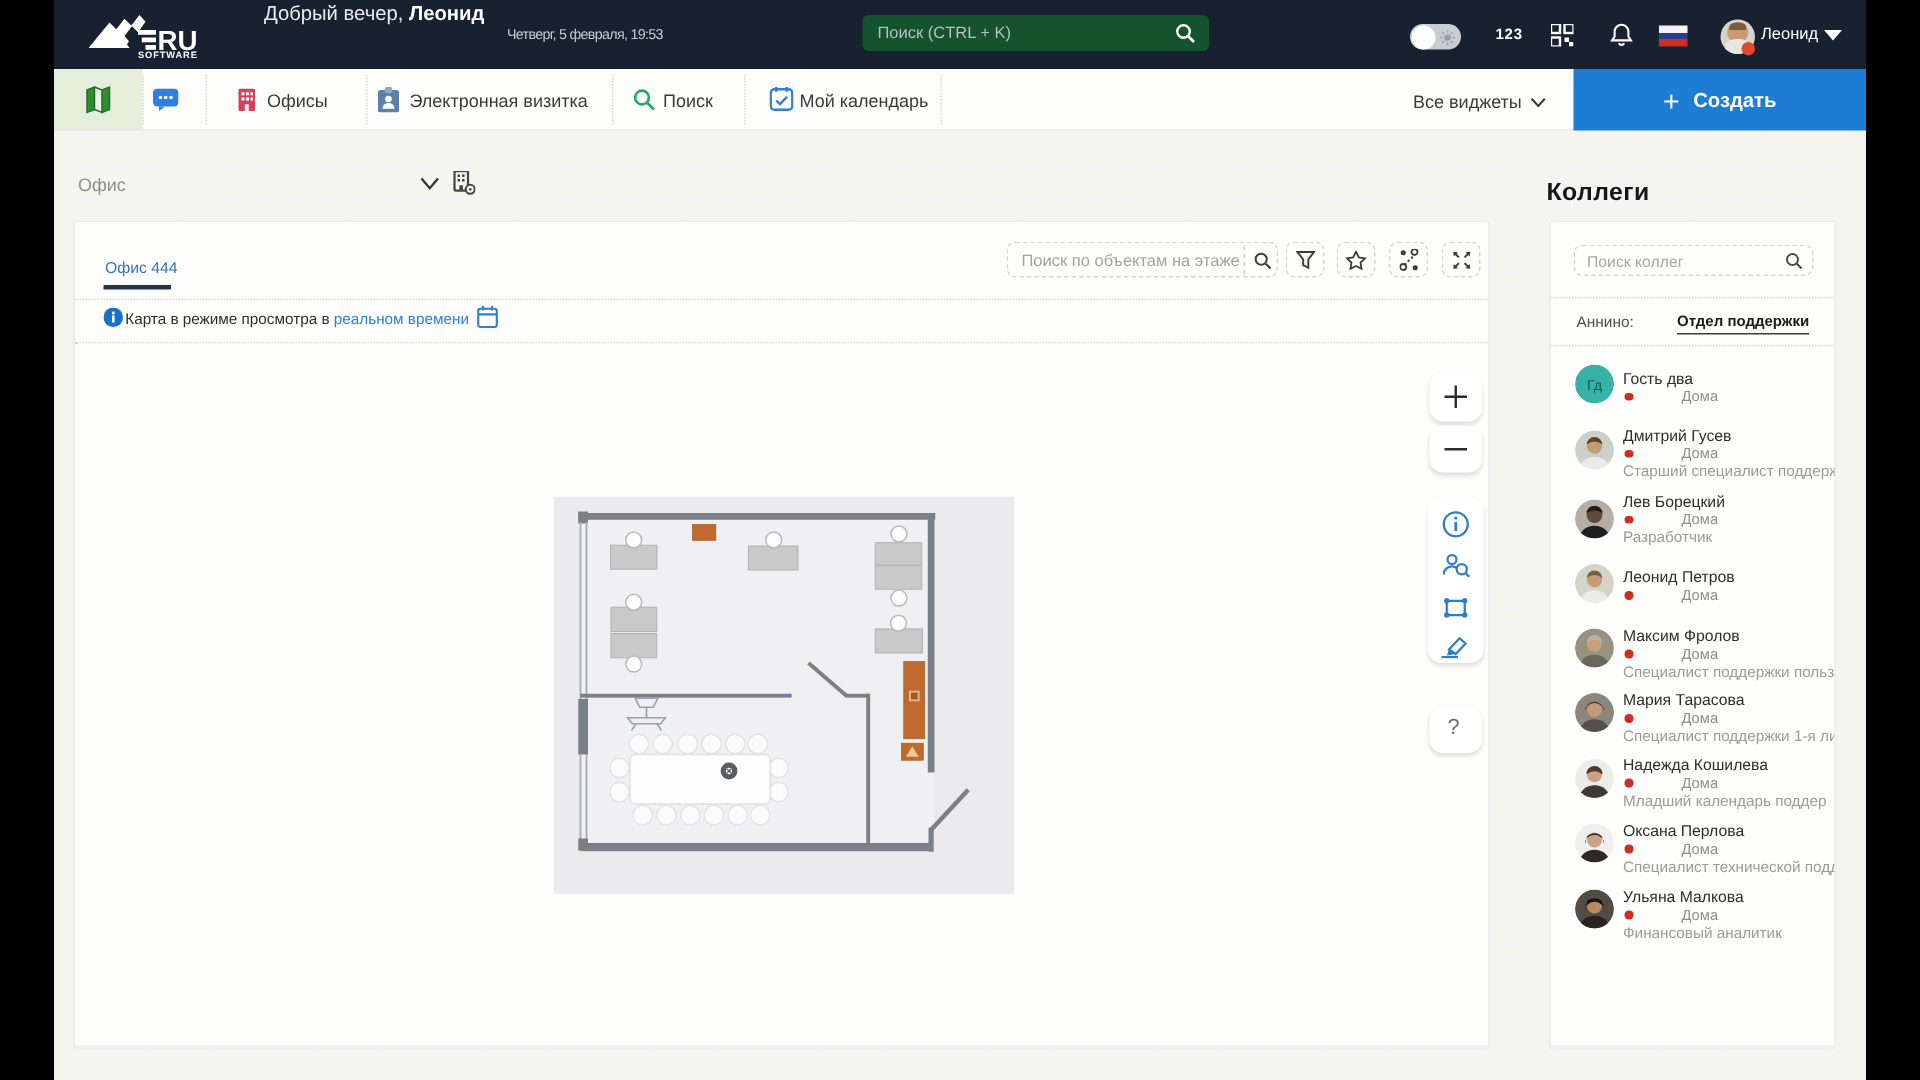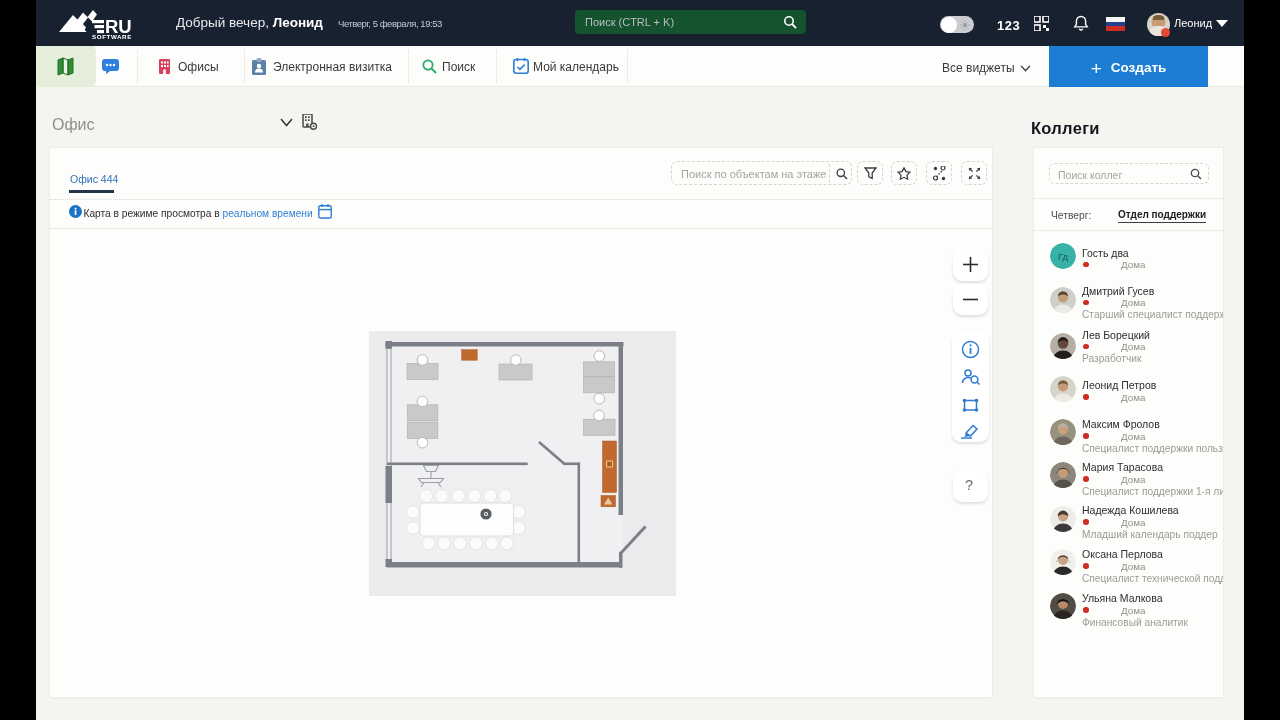--- a/index.html
+++ b/index.html
@@ -5,48 +5,48 @@
   * { margin:0; padding:0; box-sizing:border-box; }
   html,body { width:1280px; height:720px; overflow:hidden; background:#000; }
   body { font-family:"Liberation Sans", sans-serif; }
   #app { position:absolute; left:36px; top:0; width:1208px; height:720px; overflow:hidden;
          background:#f4f4f1;
          background-image: radial-gradient(#f6f6d8 0.8px, transparent 1px);
          background-size:7px 7px; }
   .abs { position:absolute; }
   
   #topbar { position:absolute; left:0; top:0; width:1208px; height:46px; background:#18212f; }
-  #topbar .greet { position:absolute; left:140px; top:15px; font-size:13.5px; color:#e8eaee; }
+  #topbar .greet { position:absolute; left:140px; top:1px; font-size:13.5px; color:#e8eaee; }
   #topbar .greet b { color:#fff; font-weight:700; }
   #topbar .date  { position:absolute; left:302px; top:18px; font-size:9.5px; letter-spacing:-0.45px; color:#c6cbd3; }
   #tsearch { position:absolute; left:539px; top:10px; width:231px; height:24px; background:#14532d;
              border-radius:4px; }
   #tsearch .ph { position:absolute; left:10px; top:6px; font-size:11px; color:#b9bec5; }
   #toggle { position:absolute; left:904px; top:16px; width:34px; height:17px; background:#c9cdd2;
             border-radius:9px; }
   #toggle .knob { position:absolute; left:1px; top:0.5px; width:16px; height:16px; background:#fff;
                   border-radius:50%; }
-  .t123 { position:absolute; left:961px; top:18px; font-size:13px; font-weight:700; color:#fff; letter-spacing:0.5px;}
+  .t123 { position:absolute; left:961px; top:18px; font-size:10px; font-weight:700; color:#fff; letter-spacing:0.5px;}
   #flag { position:absolute; left:1070px; top:17px; width:19px; height:13.5px; }
   #flag div { height:4.5px; }
   #hav { position:absolute; left:1111px; top:13px; width:23px; height:23px; border-radius:50%;
          background:radial-gradient(circle at 50% 38%, #c89b74 0 36%, #d6d3c9 40%); overflow:hidden;}
   #hav .sh { position:absolute; left:3px; top:13px; width:17px; height:10px; background:#e8e6df; border-radius:45% 45% 0 0; }
   #hav .hr { position:absolute; left:6px; top:2px; width:11px; height:5px; background:#7a5c3c; border-radius:50% 50% 0 0; }
   #havdot { position:absolute; left:1125px; top:28px; width:9px; height:9px; border-radius:50%;
             background:#e2492f; }
   #uname { position:absolute; left:1138px; top:17px; font-size:11px; color:#fff; }
   #caret { position:absolute; left:1180px; top:20px; width:0; height:0;
            border-left:6px solid transparent; border-right:6px solid transparent; border-top:7px solid #fff; }
   
   #navbar { position:absolute; left:0; top:46px; width:1208px; height:41px; background:#fdfdfc; border-bottom:1px solid #e8e8e4; }
   #navbar .sep { position:absolute; top:4px; height:33px; width:0; border-left:1px dotted #d8d8d4; }
   .navtxt { font-size:12px; color:#3a3a3a; }
   #greentab { position:absolute; left:0; top:0; width:59px; height:41px; background:#e4eedb; }
-  #createbtn { position:absolute; left:1013px; top:0; width:159px; height:41px; background:#1d7cd4;
+  #createbtn { position:absolute; left:1013px; top:0; width:195px; height:41px; background:#1d7cd4;
                color:#fff; text-align:center; }
   #createbtn .plus { font-size:19px; font-weight:400; vertical-align:-2.5px; margin-right:9px;}
   #createbtn .txt { font-size:13.5px; font-weight:700; }
   
   .card { position:absolute; background:#fdfdfb; border:1px solid #ececea; border-radius:2px;
           box-shadow:0 1px 2px rgba(0,0,0,0.03); }
   .dotdiv { position:absolute; left:0; width:100%; border-top:1px dotted #d9d9d5; }
   .dashbox { position:absolute; border:1px dashed #d4d4d0; border-radius:6px; background:#fdfdfb; }
   
   .pitem { position:absolute; left:16px; }
@@ -176,21 +176,21 @@
     </svg>
     <div class="navtxt abs" style="left:497px;top:14px">Мой календарь</div>
     <div class="sep" style="left:591px"></div>
     <div class="navtxt abs" style="left:906px;top:15px">Все виджеты</div>
     <svg class="abs" style="left:984px;top:19px" width="11" height="7" viewBox="0 0 12 8">
       <path d="M1 1 L6 6.5 L11 1" fill="none" stroke="#3a3a3a" stroke-width="1.6"></path>
     </svg>
     <div id="createbtn" style="line-height:41px"><span class="plus">+</span><span class="txt">Создать</span></div>
   </div>
 
-  <div class="abs" style="left:16px;top:116px;font-size:16px;color:#8f8f8b">Офис</div>
+  <div class="abs" style="left:16px;top:116px;font-size:12px;color:#8f8f8b">Офис</div>
   <svg class="abs" style="left:244px;top:118px" width="13" height="9" viewBox="0 0 13 9">
     <path d="M1 1 L6.5 7.5 L12 1" fill="none" stroke="#30353c" stroke-width="1.5"></path>
   </svg>
   <svg class="abs" style="left:266px;top:114px" width="15" height="16" viewBox="0 0 15 16">
     <rect x="1" y="0" width="9" height="13" rx="0.8" fill="none" stroke="#474747" stroke-width="1.5"></rect>
     <g fill="#474747">
       <rect x="3" y="2.3" width="1.7" height="1.7"></rect>
         <rect x="6" y="2.3" width="1.7" height="1.7"></rect>
       <rect x="3" y="5.3" width="1.7" height="1.7"></rect>
         <rect x="6" y="5.3" width="1.7" height="1.7"></rect>
@@ -395,21 +395,21 @@
   <div class="abs" style="left:995px;top:119px;font-size:16.5px;font-weight:700;color:#14181d;letter-spacing:0.3px">Коллеги</div>
   <div class="card" id="sidecard" style="left:997px;top:147px;width:191px;height:551px;overflow:hidden">
     <div class="dashbox" style="left:15px;top:15px;width:160px;height:21px">
       <div class="abs" style="left:8px;top:5px;font-size:10.5px;color:#a6a6a2">Поиск коллег</div>
       <svg class="abs" style="left:140px;top:4px" width="12" height="12" viewBox="0 0 12 12">
         <circle cx="5" cy="5" r="3.7" fill="none" stroke="#4a4a4a" stroke-width="1.3"></circle>
         <line x1="7.9" y1="7.9" x2="11" y2="11" stroke="#4a4a4a" stroke-width="1.4"></line>
       </svg>
     </div>
     <div class="dotdiv" style="top:50px"></div>
-    <div class="abs" style="left:17px;top:62px;font-size:10.3px;color:#4e4e4e">Четверг:</div>
+    <div class="abs" style="left:17px;top:62px;font-size:10.3px;color:#4e4e4e">Аннино:</div>
     <div class="abs" style="left:84px;top:61px;font-size:10px;font-weight:700;color:#1c1c1c;border-bottom:1px solid #3c3c3c;padding-bottom:2px;white-space:nowrap">Отдел поддержки</div>
     <div class="dotdiv" style="top:82px"></div>
 
     <div class="pitem" style="top:95px">
       <svg class="pav" width="26" height="26" viewBox="0 0 26 26">
           <circle cx="13" cy="13" r="13" fill="#38b2a7"></circle>
           <text x="13" y="17" text-anchor="middle" font-family="Liberation Sans, sans-serif" font-size="9.5" fill="#115c56">Гд</text>
         </svg>
       <div class="pname" style="top:4px">Гость два</div>
       <div class="pdot" style="top:18.5px"></div>

